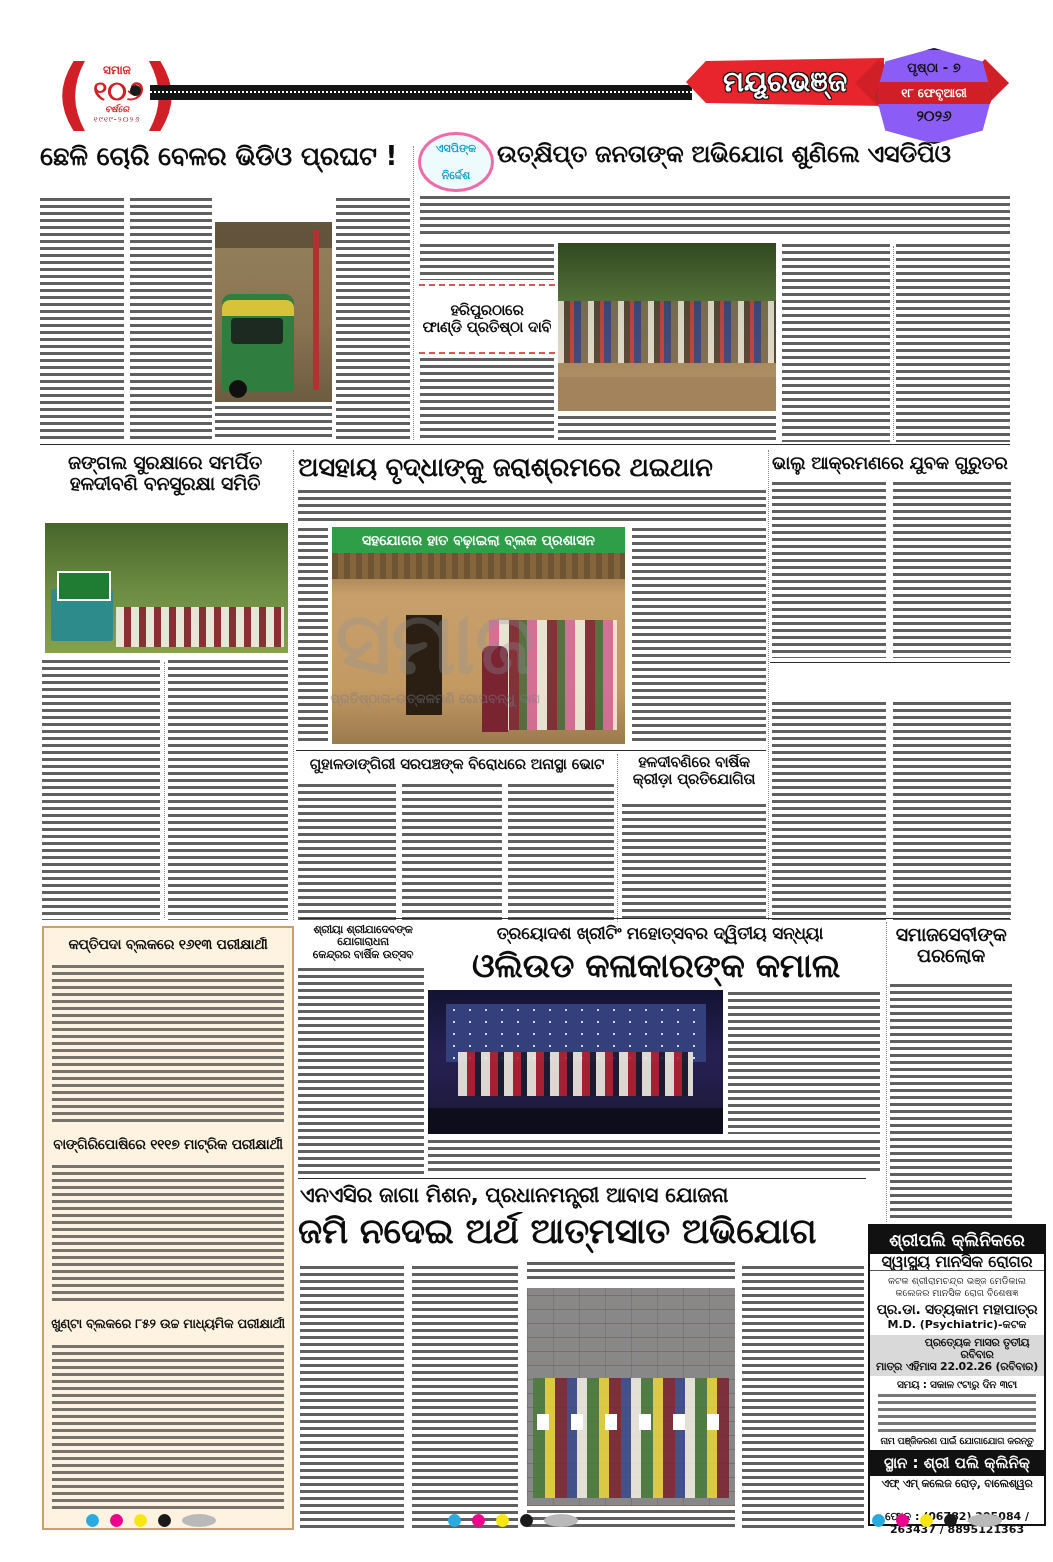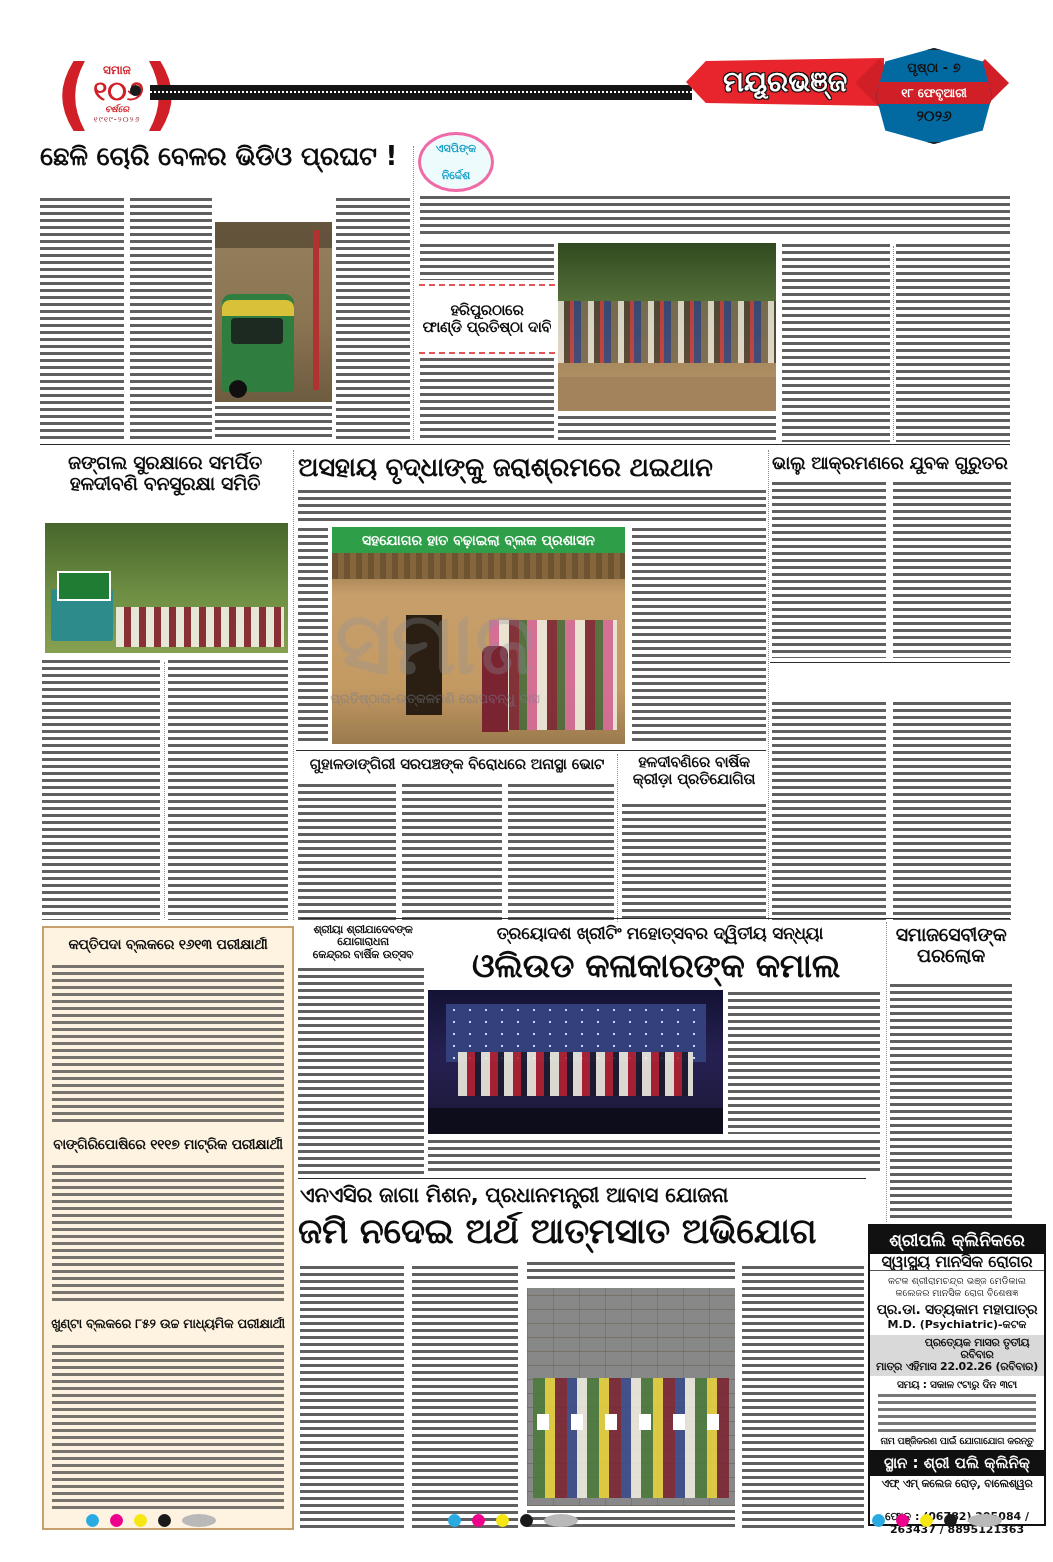--- a/index.html
+++ b/index.html
@@ -49,21 +49,21 @@
 
   <div class="abs" style="left:686px;top:58px;width:198px;height:48px;background:#e8252c;
               clip-path:polygon(0% 50%,10% 6%,100% 0%,100% 100%,10% 94%);
               display:flex;align-items:center;justify-content:center;">
     <span style="color:#fff;font-size:28px;font-weight:bold;
                  text-shadow:1px 1px 0 #111,-1px 1px 0 #111,1px -1px 0 #111,-1px -1px 0 #111;">ମୟୂରଭଞ୍ଜ</span>
   </div>
 
   <div class="abs" style="left:862px;top:66px;width:34px;height:34px;background:#d01f26;transform:rotate(45deg);"></div>
   <div class="abs" style="left:968px;top:66px;width:34px;height:34px;background:#d01f26;transform:rotate(45deg);"></div>
-  <div class="abs" style="left:876px;top:48px;width:116px;height:96px;background:#0369a1;
+  <div class="abs" style="left:876px;top:48px;width:116px;height:96px;background:#8b5cf6;
               clip-path:polygon(50% 0%,92% 14%,100% 50%,92% 86%,50% 100%,8% 86%,0% 50%,8% 14%);
               box-shadow:0 0 0 2px #222 inset;display:flex;flex-direction:column;">
     <div class="ctr" style="font-size:13px;font-weight:bold;padding-top:12px;height:22px;">ପୃଷ୍ଠା - ୭</div>
     <div class="ctr redband" style="font-size:12px;font-weight:bold;height:22px;line-height:22px;">୧୮ ଫେବୃଆରୀ</div>
     <div class="ctr" style="font-size:15px;font-weight:bold;height:24px;line-height:24px;">୨୦୨୬</div>
   </div>
 
   <div class="abs hl" style="left:40px;top:142px;width:372px;height:46px;font-size:26px;">ଛେଳି ଚୋରି ବେଳର ଭିଡିଓ ପ୍ରଘଟ !</div>
   <div class="abs gk" style="left:40px;top:198px;width:84px;height:242px;"></div>
   <div class="abs gk" style="left:130px;top:198px;width:82px;height:242px;"></div>
@@ -79,20 +79,21 @@
     <div style="left:14px;bottom:4px;width:18px;height:18px;background:#101010;border-radius:50%;"></div>
     <div style="right:13px;top:8px;width:6px;height:160px;background:#b23131;"></div>
   </div>
 
   <div class="abs vdot" style="left:413px;top:146px;height:294px;"></div>
 
   <div class="abs badge-oval" style="left:418px;top:132px;width:70px;height:54px;gap:13px;">
     <span>ଏସପିଙ୍କ</span>
     <span>ନିର୍ଦ୍ଦେଶ</span>
   </div>
+  <div class="abs hl" style="left:497px;top:141px;width:515px;height:44px;font-size:24px;">ଉତ୍‌କ୍ଷିପ୍ତ ଜନତାଙ୍କ ଅଭିଯୋଗ ଶୁଣିଲେ ଏସଡିପିଓ</div>
 
   <div class="abs gk" style="left:420px;top:196px;width:590px;height:42px;"></div>
   <div class="abs gk" style="left:420px;top:244px;width:134px;height:36px;"></div>
 
   <div class="abs" style="left:419px;top:284px;width:136px;height:66px;border-top:2px dashed #e05555;border-bottom:2px dashed #e05555;
               display:flex;flex-direction:column;align-items:center;justify-content:center;">
     <span class="hl" style="font-size:15px;">ହରିପୁରଠାରେ</span>
     <span class="hl" style="font-size:15px;">ଫାଣ୍ଡି ପ୍ରତିଷ୍ଠା ଦାବି</span>
   </div>
   <div class="abs gk" style="left:420px;top:358px;width:134px;height:84px;"></div>

